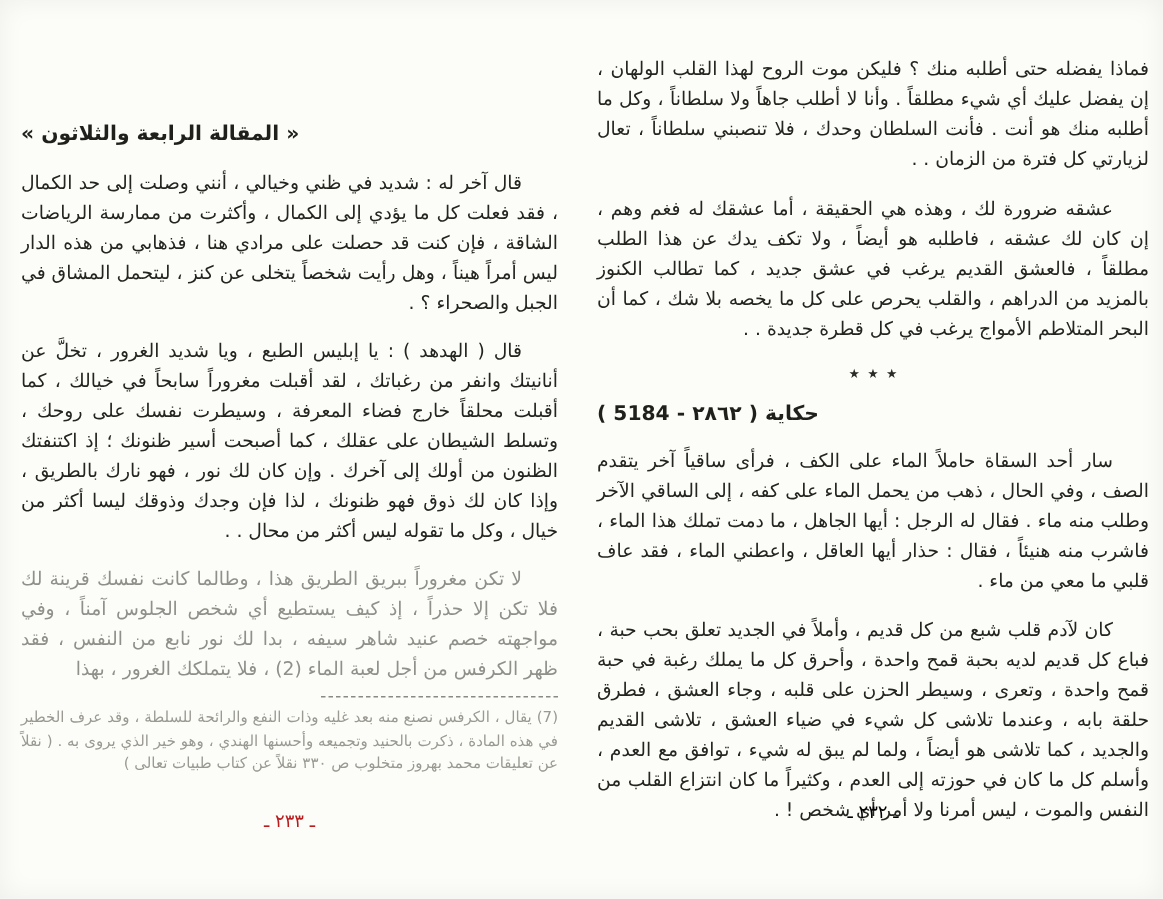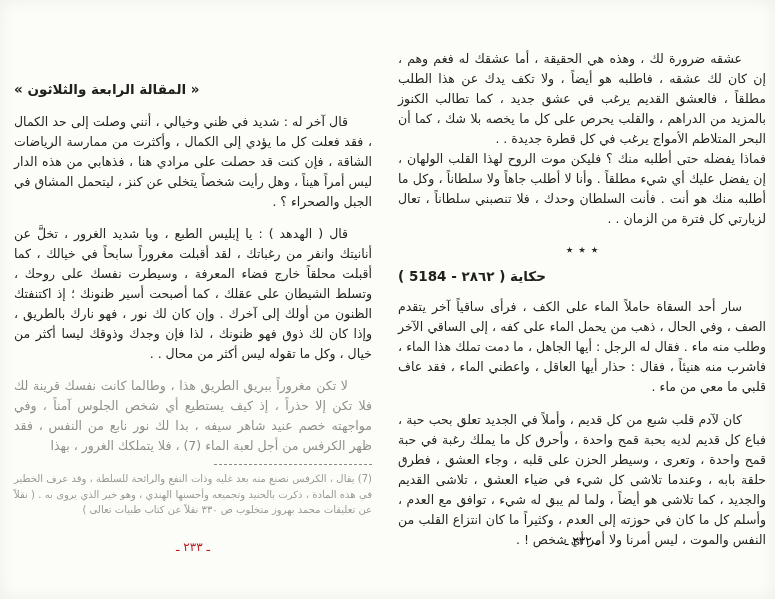--- a/index.html
+++ b/index.html
@@ -51,32 +51,32 @@
   }
   .pagenum-right{left:398px;top:534px;width:368px;color:#000000;}
   .pagenum-left{left:14px;top:540px;width:358px;color:#b91c1c;filter:blur(0.4px);}
 </style>
 </head>
 <body>
 
 <div class="sheet">
 
   <div class="page page-right">
+    <p class="para">فماذا يفضله حتى أطلبه منك ؟ فليكن موت الروح لهذا القلب الولهان ، إن يفضل عليك أي شيء مطلقاً . وأنا لا أطلب جاهاً ولا سلطاناً ، وكل ما أطلبه منك هو أنت . فأنت السلطان وحدك ، فلا تنصبني سلطاناً ، تعال لزيارتي كل فترة من الزمان . .</p>
     <p class="para indent gap-md">عشقه ضرورة لك ، وهذه هي الحقيقة ، أما عشقك له فغم وهم ، إن كان لك عشقه ، فاطلبه هو أيضاً ، ولا تكف يدك عن هذا الطلب مطلقاً ، فالعشق القديم يرغب في عشق جديد ، كما تطالب الكنوز بالمزيد من الدراهم ، والقلب يحرص على كل ما يخصه بلا شك ، كما أن البحر المتلاطم الأمواج يرغب في كل قطرة جديدة . .</p>
-    <p class="para">فماذا يفضله حتى أطلبه منك ؟ فليكن موت الروح لهذا القلب الولهان ، إن يفضل عليك أي شيء مطلقاً . وأنا لا أطلب جاهاً ولا سلطاناً ، وكل ما أطلبه منك هو أنت . فأنت السلطان وحدك ، فلا تنصبني سلطاناً ، تعال لزيارتي كل فترة من الزمان . .</p>
     <div class="separator">٭ ٭ ٭</div>
     <h2 class="center-title story-title">حكاية ( ٢٨٦٢ - 5184 )</h2>
     <p class="para indent">سار أحد السقاة حاملاً الماء على الكف ، فرأى ساقياً آخر يتقدم الصف ، وفي الحال ، ذهب من يحمل الماء على كفه ، إلى الساقي الآخر وطلب منه ماء . فقال له الرجل : أيها الجاهل ، ما دمت تملك هذا الماء ، فاشرب منه هنيئاً ، فقال : حذار أيها العاقل ، واعطني الماء ، فقد عاف قلبي ما معي من ماء .</p>
     <p class="para indent gap-md">كان لآدم قلب شبع من كل قديم ، وأملاً في الجديد تعلق بحب حبة ، فباع كل قديم لديه بحبة قمح واحدة ، وأحرق كل ما يملك رغبة في حبة قمح واحدة ، وتعرى ، وسيطر الحزن على قلبه ، وجاء العشق ، فطرق حلقة بابه ، وعندما تلاشى كل شيء في ضياء العشق ، تلاشى القديم والجديد ، كما تلاشى هو أيضاً ، ولما لم يبق له شيء ، توافق مع العدم ، وأسلم كل ما كان في حوزته إلى العدم ، وكثيراً ما كان انتزاع القلب من النفس والموت ، ليس أمرنا ولا أمر أي شخص ! .</p>
   </div>
   <div class="pagenum pagenum-right">ـ ٢٣٢ ـ</div>
 
   <div class="page page-left">
     <h1 class="center-title">« المقالة الرابعة والثلاثون »</h1>
     <p class="para indent" style="margin-top:14px;">قال آخر له : شديد في ظني وخيالي ، أنني وصلت إلى حد الكمال ، فقد فعلت كل ما يؤدي إلى الكمال ، وأكثرت من ممارسة الرياضات الشاقة ، فإن كنت قد حصلت على مرادي هنا ، فذهابي من هذه الدار ليس أمراً هيناً ، وهل رأيت شخصاً يتخلى عن كنز ، ليتحمل المشاق في الجبل والصحراء ؟ .</p>
     <p class="para indent gap-sm">قال ( الهدهد ) : يا إبليس الطبع ، ويا شديد الغرور ، تخلَّ عن أنانيتك وانفر من رغباتك ، لقد أقبلت مغروراً سابحاً في خيالك ، كما أقبلت محلقاً خارج فضاء المعرفة ، وسيطرت نفسك على روحك ، وتسلط الشيطان على عقلك ، كما أصبحت أسير ظنونك ؛ إذ اكتنفتك الظنون من أولك إلى آخرك . وإن كان لك نور ، فهو نارك بالطريق ، وإذا كان لك ذوق فهو ظنونك ، لذا فإن وجدك وذوقك ليسا أكثر من خيال ، وكل ما تقوله ليس أكثر من محال . .</p>
-    <p class="para indent gap-sm faded">لا تكن مغروراً ببريق الطريق هذا ، وطالما كانت نفسك قرينة لك فلا تكن إلا حذراً ، إذ كيف يستطيع أي شخص الجلوس آمناً ، وفي مواجهته خصم عنيد شاهر سيفه ، بدا لك نور نابع من النفس ، فقد ظهر الكرفس من أجل لعبة الماء (7) ، فلا يتملكك الغرور ، بهذا</p>
+    <p class="para indent gap-sm faded">لا تكن مغروراً ببريق الطريق هذا ، وطالما كانت نفسك قرينة لك فلا تكن إلا حذراً ، إذ كيف يستطيع أي شخص الجلوس آمناً ، وفي مواجهته خصم عنيد شاهر سيفه ، بدا لك نور نابع من النفس ، فقد ظهر الكرفس من أجل لعبة الماء (2) ، فلا يتملكك الغرور ، بهذا</p>
     <hr class="footnote-rule">
     <p class="footnote">(7) يقال ، الكرفس نصنع منه بعد غليه وذات النفع والرائحة للسلطة ، وقد عرف الخطير في هذه المادة ، ذكرت بالحنيد وتجميعه وأحسنها الهندي ، وهو خير الذي يروى به . ( نقلاً عن تعليقات محمد بهروز متخلوب ص ٣٣٠ نقلاً عن كتاب طبيات تعالى )</p>
   </div>
   <div class="pagenum pagenum-left">ـ ٢٣٣ ـ</div>
 
 </div>
 
 </body></html>

